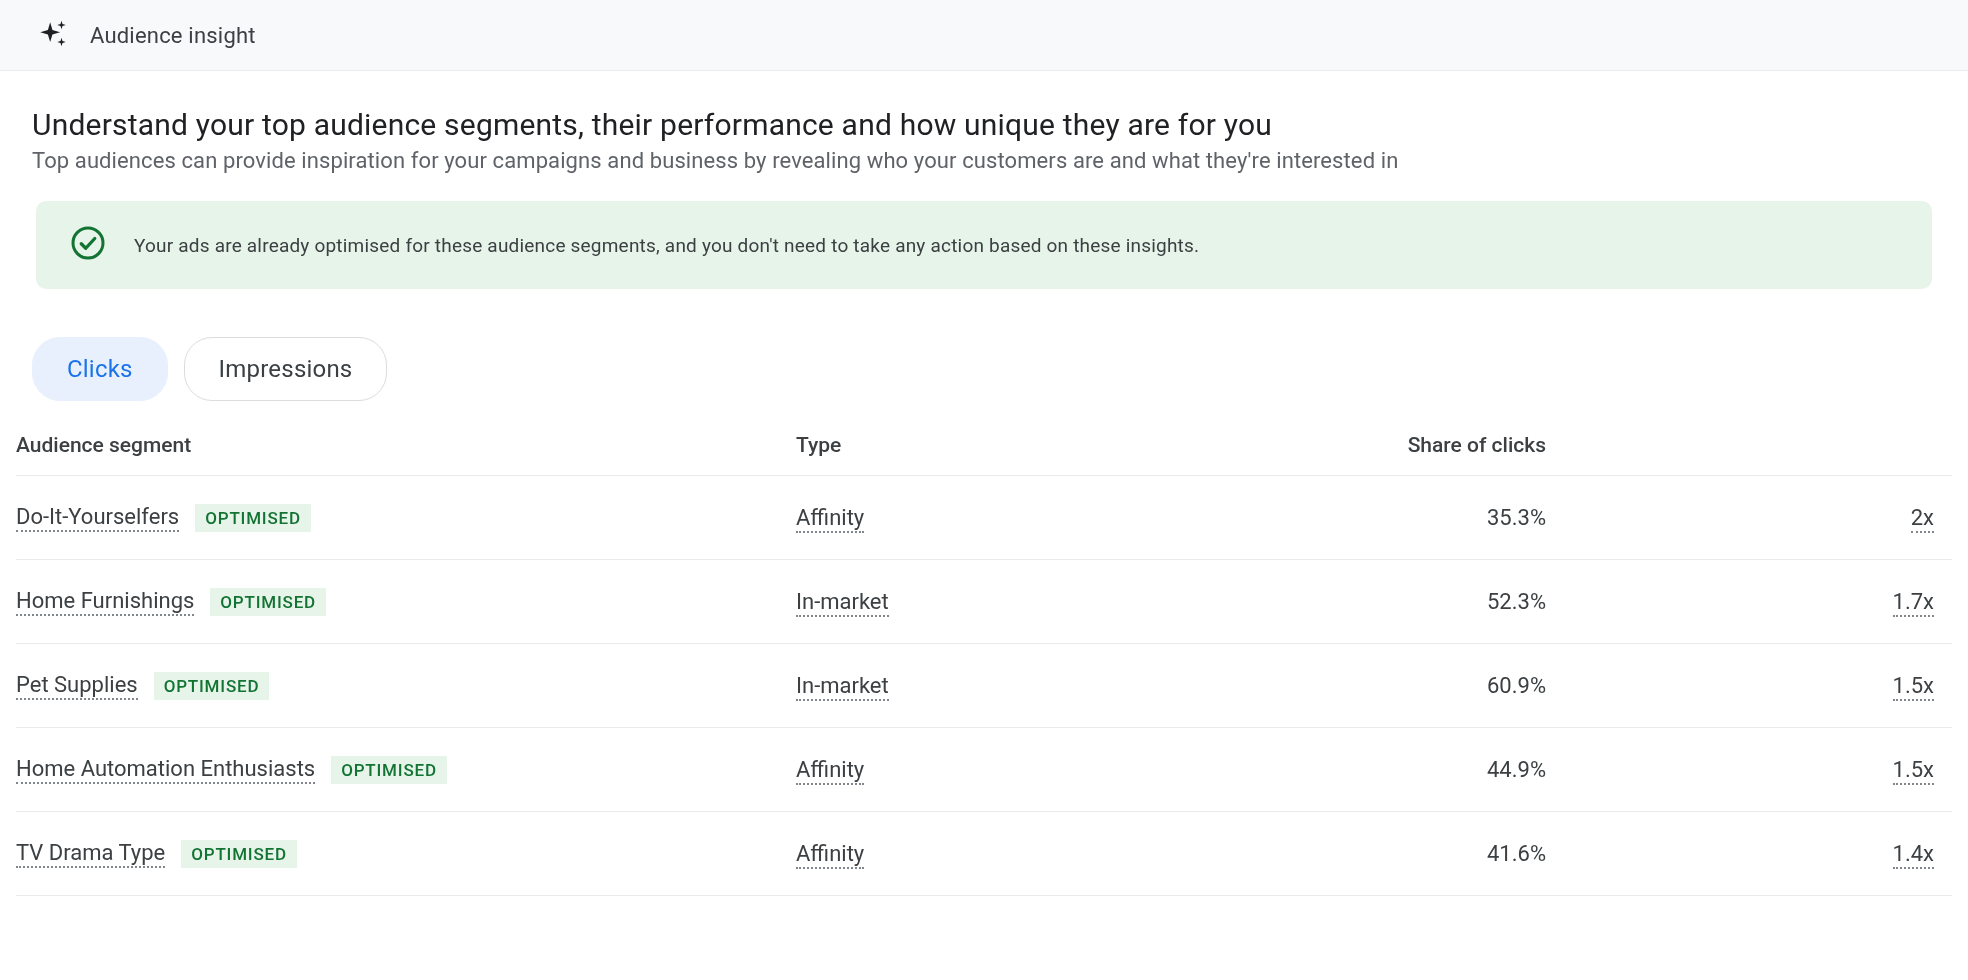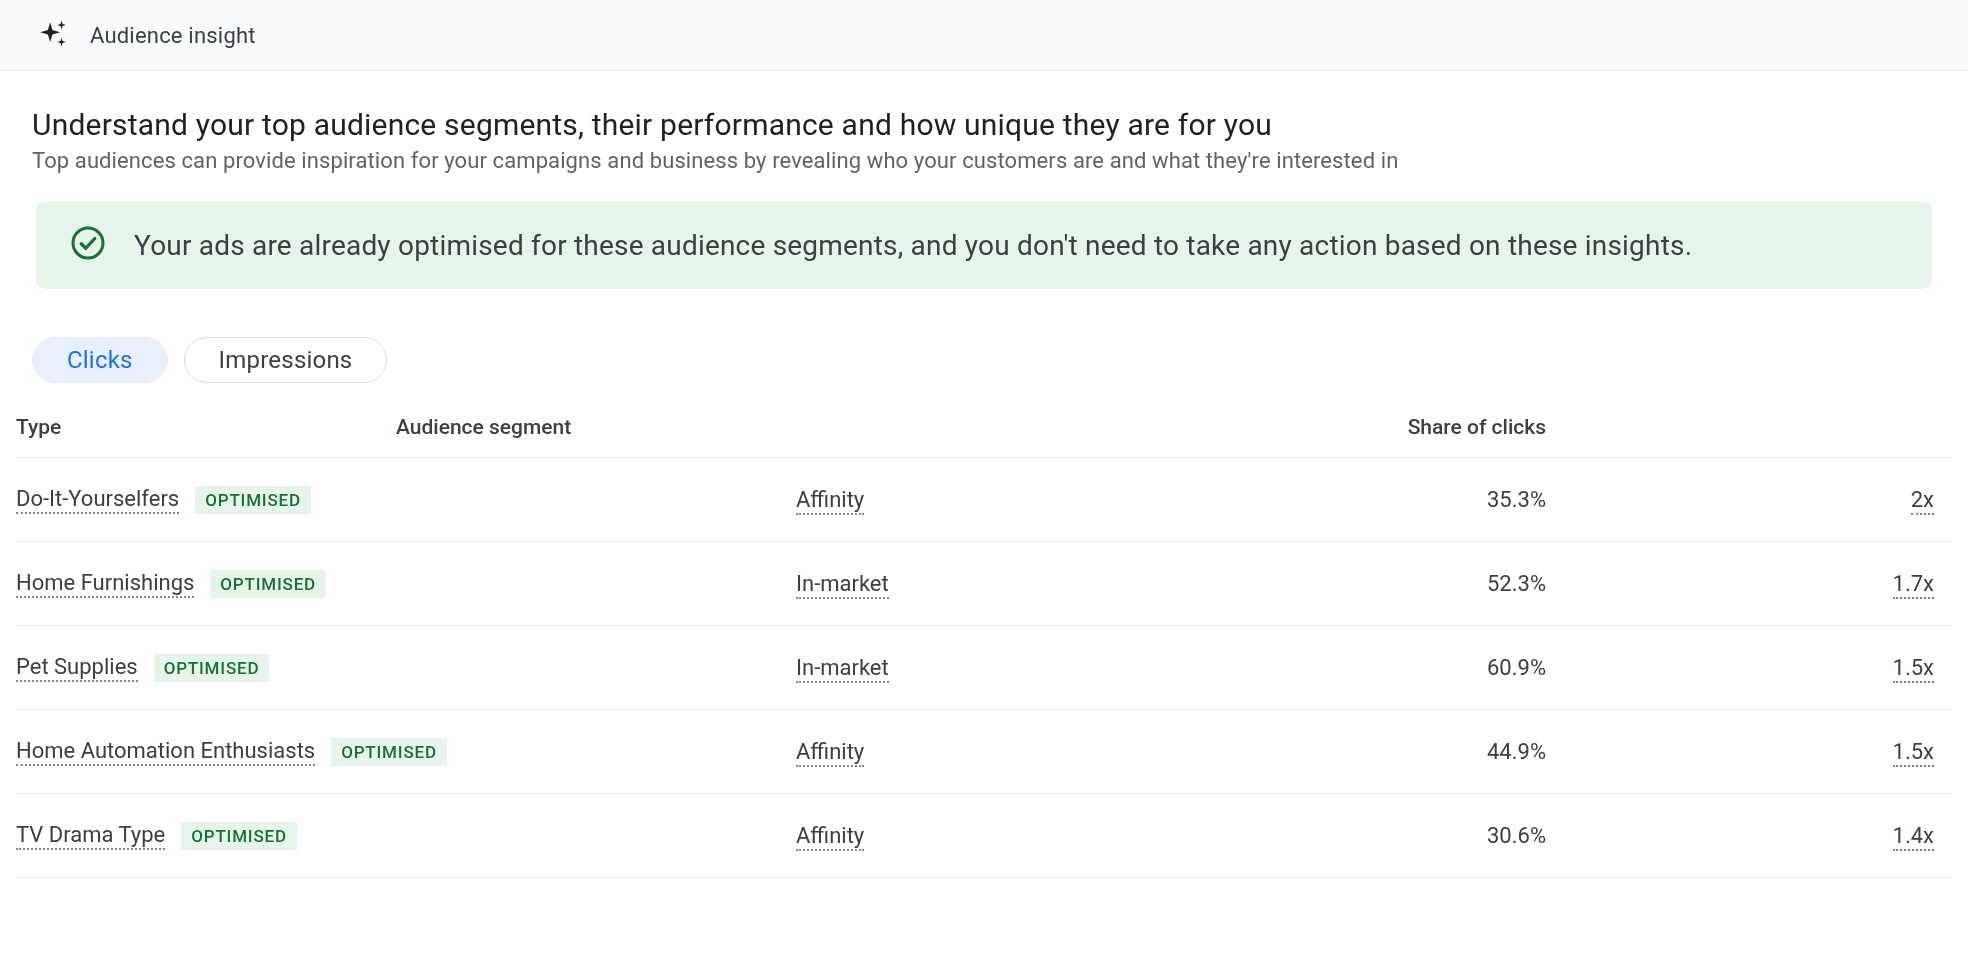--- a/index.html
+++ b/index.html
@@ -46,33 +46,33 @@
     padding: 24px 34px;
     display: flex;
     align-items: center;
     gap: 28px;
     margin: 0 4px 48px 4px;
   }
   .check-icon {
     flex-shrink: 0;
   }
   .info-text {
-    font-size: 28px;
+    font-size: 19px;
     color: #3c4043;
     letter-spacing: 0.2px;
   }
   .tabs {
     display: flex;
     gap: 16px;
     margin-bottom: 22px;
     padding-left: 0;
   }
   .tab {
     border-radius: 28px;
-    padding: 8px 34px;
+    padding: 17px 34px;
     font-size: 24px;
     cursor: pointer;
     letter-spacing: 0.2px;
   }
   .tab-active {
     background: #e8f0fe;
     color: #1a73e8;
     border: 1px solid #e8f0fe;
   }
   .tab-inactive {
@@ -149,22 +149,22 @@
     <span class="info-text">Your ads are already optimised for these audience segments, and you don't need to take any action based on these insights.</span>
   </div>
 
   <div class="tabs">
     <div class="tab tab-active">Clicks</div>
     <div class="tab tab-inactive">Impressions</div>
   </div>
 
   <div class="table-wrap">
     <div class="col-headers">
+      <div class="col col-segment">Audience segment</div>
       <div class="col col-type">Type</div>
-      <div class="col col-segment">Audience segment</div>
       <div class="col col-share">Share of clicks</div>
     </div>
     <div id="rows-container">
         <div class="row">
           <div class="cell cell-segment">
             <span class="dotted">Do-It-Yourselfers</span>
             <span class="badge">OPTIMISED</span>
           </div>
           <div class="cell cell-type"><span class="dotted">Affinity</span></div>
           <div class="cell cell-share">35.3%</div>
@@ -196,18 +196,18 @@
           <div class="cell cell-type"><span class="dotted">Affinity</span></div>
           <div class="cell cell-share">44.9%</div>
           <div class="cell cell-index"><span class="dotted">1.5x</span></div>
         </div>
         <div class="row">
           <div class="cell cell-segment">
             <span class="dotted">TV Drama Type</span>
             <span class="badge">OPTIMISED</span>
           </div>
           <div class="cell cell-type"><span class="dotted">Affinity</span></div>
-          <div class="cell cell-share">30.6%</div>
+          <div class="cell cell-share">41.6%</div>
           <div class="cell cell-index"><span class="dotted">1.4x</span></div>
         </div>
       </div>
   </div>
 </div>
 
 </body></html>

